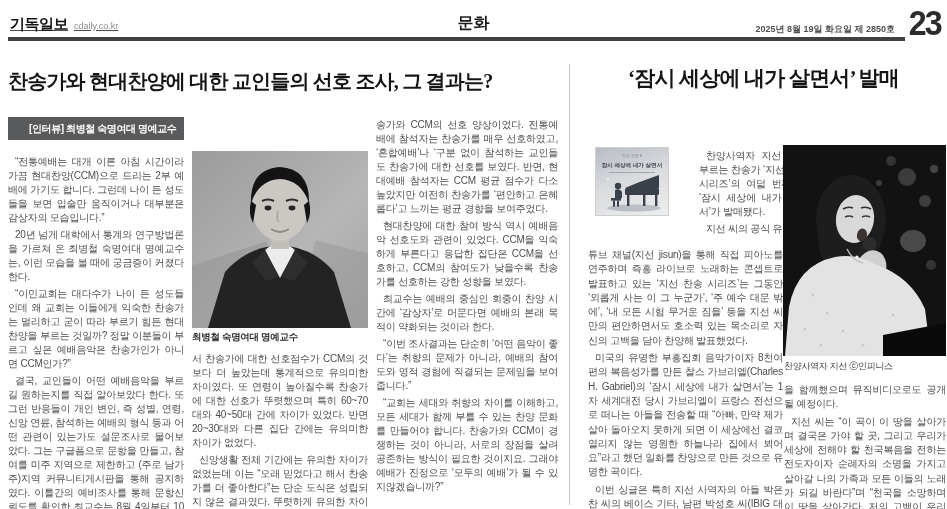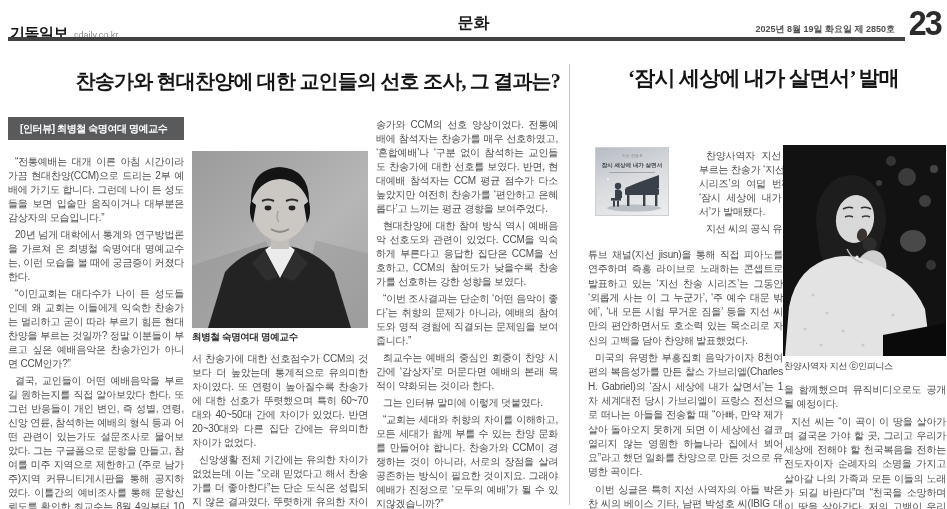--- a/index.html
+++ b/index.html
@@ -1,42 +1,42 @@
 <!DOCTYPE html>
 <html><head>
 <meta charset="utf-8">
 <style>
   html,body{margin:0;padding:0;background:#ffffff;}
   .page{position:relative;width:947px;height:509px;background:#ffffff;overflow:hidden;
         font-family:"Liberation Sans","DejaVu Sans",sans-serif;color:#4c4c4c;}
   
-  .mh-left{position:absolute;left:10px;top:24px;white-space:nowrap;text-decoration:underline;}
+  .mh-left{position:absolute;left:10px;top:15px;white-space:nowrap;text-decoration:underline;}
   .paper-name{font-size:15px;font-weight:800;color:#141414;letter-spacing:-0.5px;}
   .site-url{font-size:9px;color:#8a8a8a;margin-left:6px;}
   .mh-center{position:absolute;left:0;right:0;top:13px;text-align:center;
              font-size:16px;font-weight:700;color:#1a1a1a;}
   .mh-date{position:absolute;right:52px;top:23px;font-size:9px;color:#4f4f4f;white-space:nowrap;font-weight:bold;}
   .mh-page{position:absolute;right:6px;top:3px;font-size:35px;font-weight:700;color:#2b2b2b;
            letter-spacing:-2px;transform:scaleX(.92);transform-origin:right top;}
   .mh-rule{position:absolute;left:8px;top:37px;width:897px;height:4px;background:#414141;}
   
   .col p{margin:0 0 3px 0;font-size:10px;line-height:14px;text-align:justify;
          letter-spacing:-0.2px;text-indent:7px;}
   .col p.cont{text-indent:0;}
   .caption{font-size:9.5px;font-weight:700;color:#2d2d2d;letter-spacing:-0.3px;}
   
-  .la-title{position:absolute;left:8px;top:68px;width:552px;margin:0;text-align:right;
+  .la-title{position:absolute;left:8px;top:68px;width:552px;margin:0;text-align:left;
             font-family:"Liberation Serif","DejaVu Serif",serif;font-size:20px;font-weight:800;
             color:#151515;letter-spacing:-0.8px;white-space:nowrap;}
   .col{position:absolute;}
   .col1{left:8px;top:117px;width:176px;}
   .col2{left:192px;top:151px;width:176px;}
   .col3{left:376px;top:118px;width:182px;}
   .kicker{height:23px;line-height:23px;background:#595a5c;color:#ffffff;font-size:10px;
-          font-weight:700;padding-left:12px;letter-spacing:-0.4px;margin-bottom:15px;white-space:nowrap;overflow:hidden;}
+          font-weight:700;padding-left:21px;letter-spacing:-0.4px;margin-bottom:15px;white-space:nowrap;overflow:hidden;}
   .photo-frame{width:176px;height:177px;overflow:hidden;background:#9a9a9a;}
   .col2 .caption{margin:3px 0 8px 0;}
   
   .vdivider{position:absolute;left:569px;top:64px;height:441px;width:1px;background:#c6c6c6;}
   
   .ra-title{position:absolute;left:580px;top:64px;width:367px;margin:0;text-align:center;
             font-family:"Liberation Serif","DejaVu Serif",serif;font-size:21px;font-weight:800;
             color:#151515;letter-spacing:-0.8px;line-height:29px;}
   .ra-title span{display:block;white-space:nowrap;}
   .album{position:absolute;left:595px;top:147px;width:74px;height:69px;
@@ -107,23 +107,22 @@
       </svg>
     </div>
     <div class="caption">최병철 숙명여대 명예교수</div>
     <p class="cont">서 찬송가에 대한 선호점수가 CCM의 것보다 더 높았는데 통계적으로 유의미한 차이였다. 또 연령이 높아질수록 찬송가에 대한 선호가 뚜렷했으며 특히 60~70대와 40~50대 간에 차이가 있었다. 반면 20~30대와 다른 집단 간에는 유의미한 차이가 없었다.</p>
     <p>신앙생활 전체 기간에는 유의한 차이가 없었는데 이는 “오래 믿었다고 해서 찬송가를 더 좋아한다”는 단순 도식은 성립되지 않은 결과였다. 뚜렷하게 유의한 차이를 낸 것은 예배 형식에 따른 찬</p>
   </div>
 
   <div class="col col3">
     <p class="cont">송가와 CCM의 선호 양상이었다. 전통예배에 참석자는 찬송가를 매우 선호하였고, ‘혼합예배’나 ‘구분 없이 참석하는 교인들도 찬송가에 대한 선호를 보였다. 반면, 현대예배 참석자는 CCM 평균 점수가 다소 높았지만 여전히 찬송가를 ‘편안하고 은혜롭다’고 느끼는 평균 경향을 보여주었다.</p>
     <p>현대찬양에 대한 참여 방식 역시 예배음악 선호도와 관련이 있었다. CCM을 익숙하게 부른다고 응답한 집단은 CCM을 선호하고, CCM의 참여도가 낮을수록 찬송가를 선호하는 강한 성향을 보였다.</p>
+    <p>최교수는 예배의 중심인 회중이 찬양 시간에 ‘감상자’로 머문다면 예배의 본래 목적이 약화되는 것이라 한다.</p>
     <p>“이번 조사결과는 단순히 ‘어떤 음악이 좋다’는 취향의 문제가 아니라, 예배의 참여도와 영적 경험에 직결되는 문제임을 보여줍니다.”</p>
-    <p>최교수는 예배의 중심인 회중이 찬양 시간에 ‘감상자’로 머문다면 예배의 본래 목적이 약화되는 것이라 한다.</p>
-    <p>그는 인터뷰 말미에 이렇게 덧붙였다.</p>
     <p>“교회는 세대와 취향의 차이를 이해하고, 모든 세대가 함께 부를 수 있는 찬양 문화를 만들어야 합니다. 찬송가와 CCM이 경쟁하는 것이 아니라, 서로의 장점을 살려 공존하는 방식이 필요한 것이지요. 그래야 예배가 진정으로 ‘모두의 예배’가 될 수 있지않겠습니까?”</p>
 
   </div>
 
   <h1 class="ra-title">
     <span>‘잠시 세상에 내가 살면서’ 발매</span>
   </h1>
 
   <div class="album">
     <svg width="72" height="67" viewBox="0 0 72 67" xmlns="http://www.w3.org/2000/svg">

